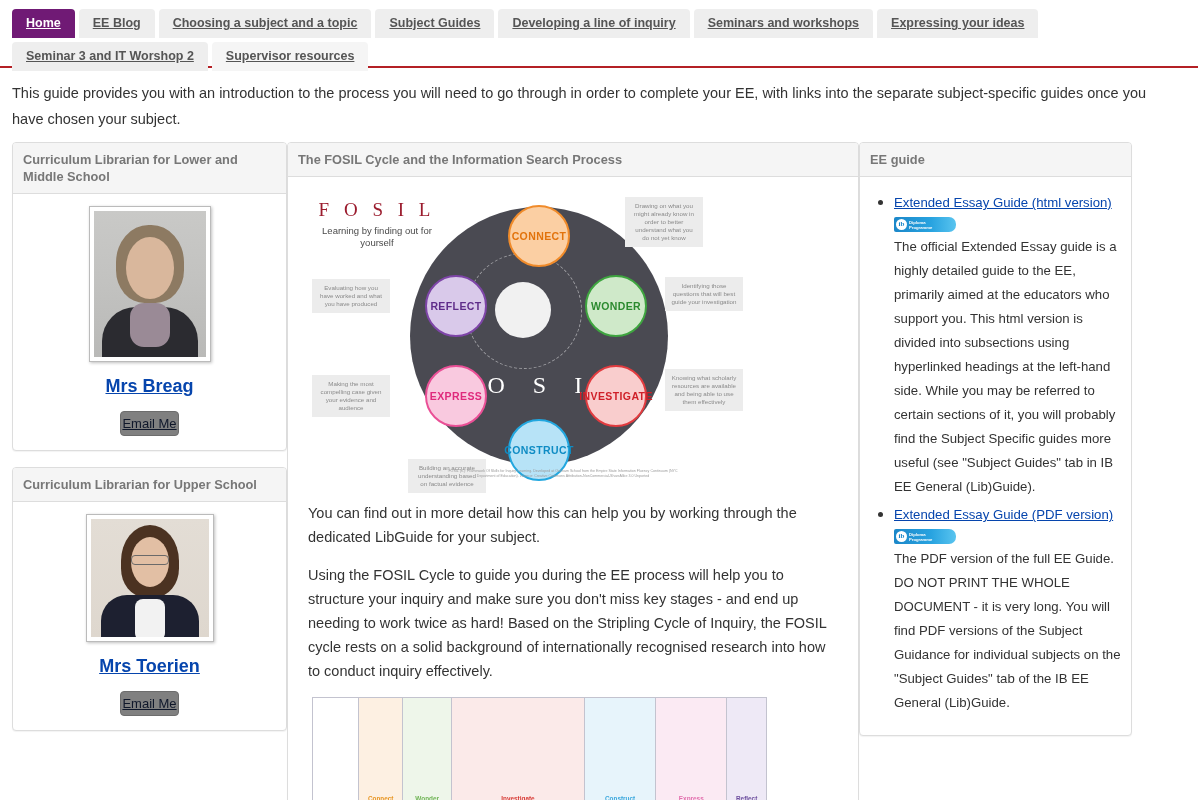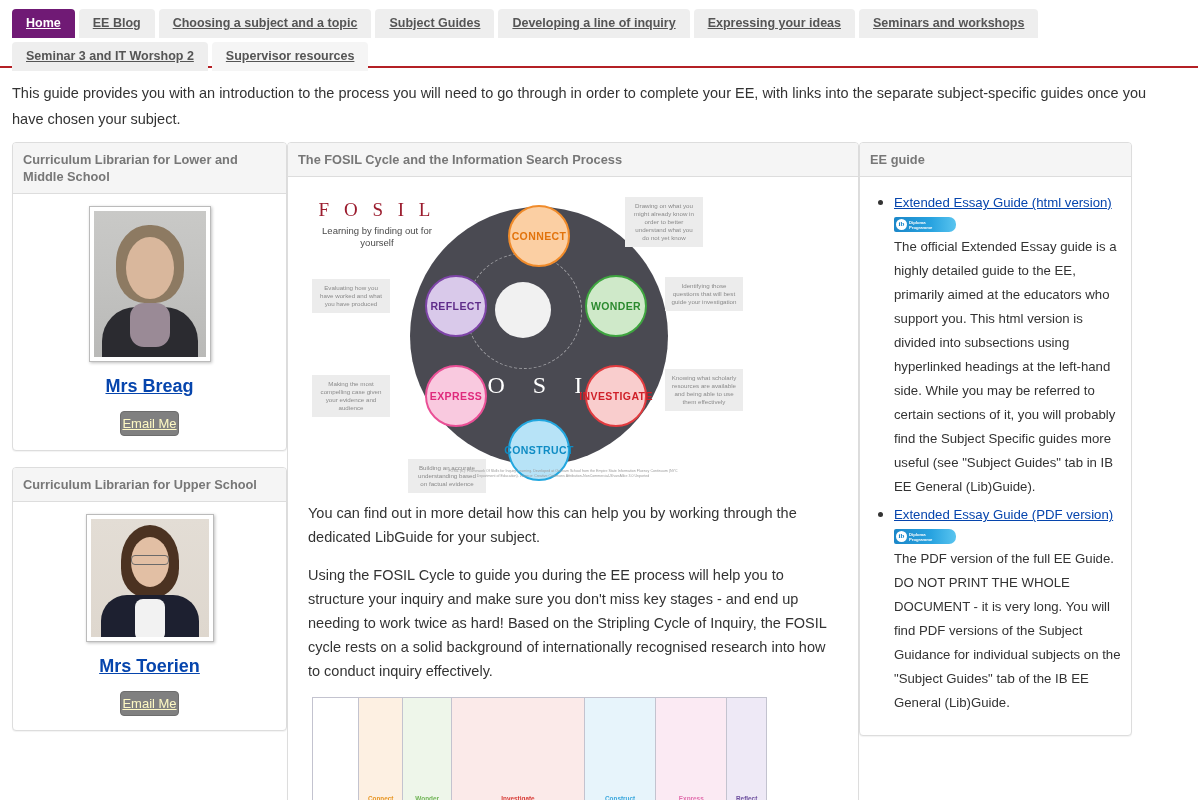--- a/index.html
+++ b/index.html
@@ -120,21 +120,21 @@
     color: #0645ad;
     text-decoration: underline;
     cursor: pointer;
   }
   .email-btn {
     display: block;
     margin: 14px auto 0 auto;
     background: #808080;
     border: 1px solid #6d6d6d;
     border-radius: 4px;
-    color: #fef9c3;
+    color: #0f172a;
     font-size: 13px;
     padding: 4px 1px;
     cursor: pointer;
     font-family: "Liberation Sans", sans-serif;
     text-decoration: underline;
   }
 
   
   .mid-body { padding: 10px 10px 0 10px; position: relative; }
   .fosil-row { display: flex; }
@@ -254,22 +254,22 @@
 </head>
 <body>
 
 <div id="tabbar">
   <div class="tabrow row1">
     <div class="tab active"><span>Home</span></div>
     <div class="tab"><span>EE Blog</span></div>
     <div class="tab"><span>Choosing a subject and a topic</span></div>
     <div class="tab"><span>Subject Guides</span></div>
     <div class="tab"><span>Developing a line of inquiry</span></div>
+    <div class="tab"><span>Seminars and workshops</span></div>
     <div class="tab"><span>Expressing your ideas</span></div>
-    <div class="tab"><span>Seminars and workshops</span></div>
   </div>
   <div class="tabrow row2">
     <div class="tab"><span>Seminar 3 and IT Worshop 2</span></div>
     <div class="tab current-parent"><span>Supervisor resources</span></div>
   </div>
 </div>
 
 <div id="intro">This guide provides you with an introduction to the process you will need to go through in order to complete your EE, with links into the separate subject-specific guides once you have chosen your subject.</div>
 
 <div id="columns">

